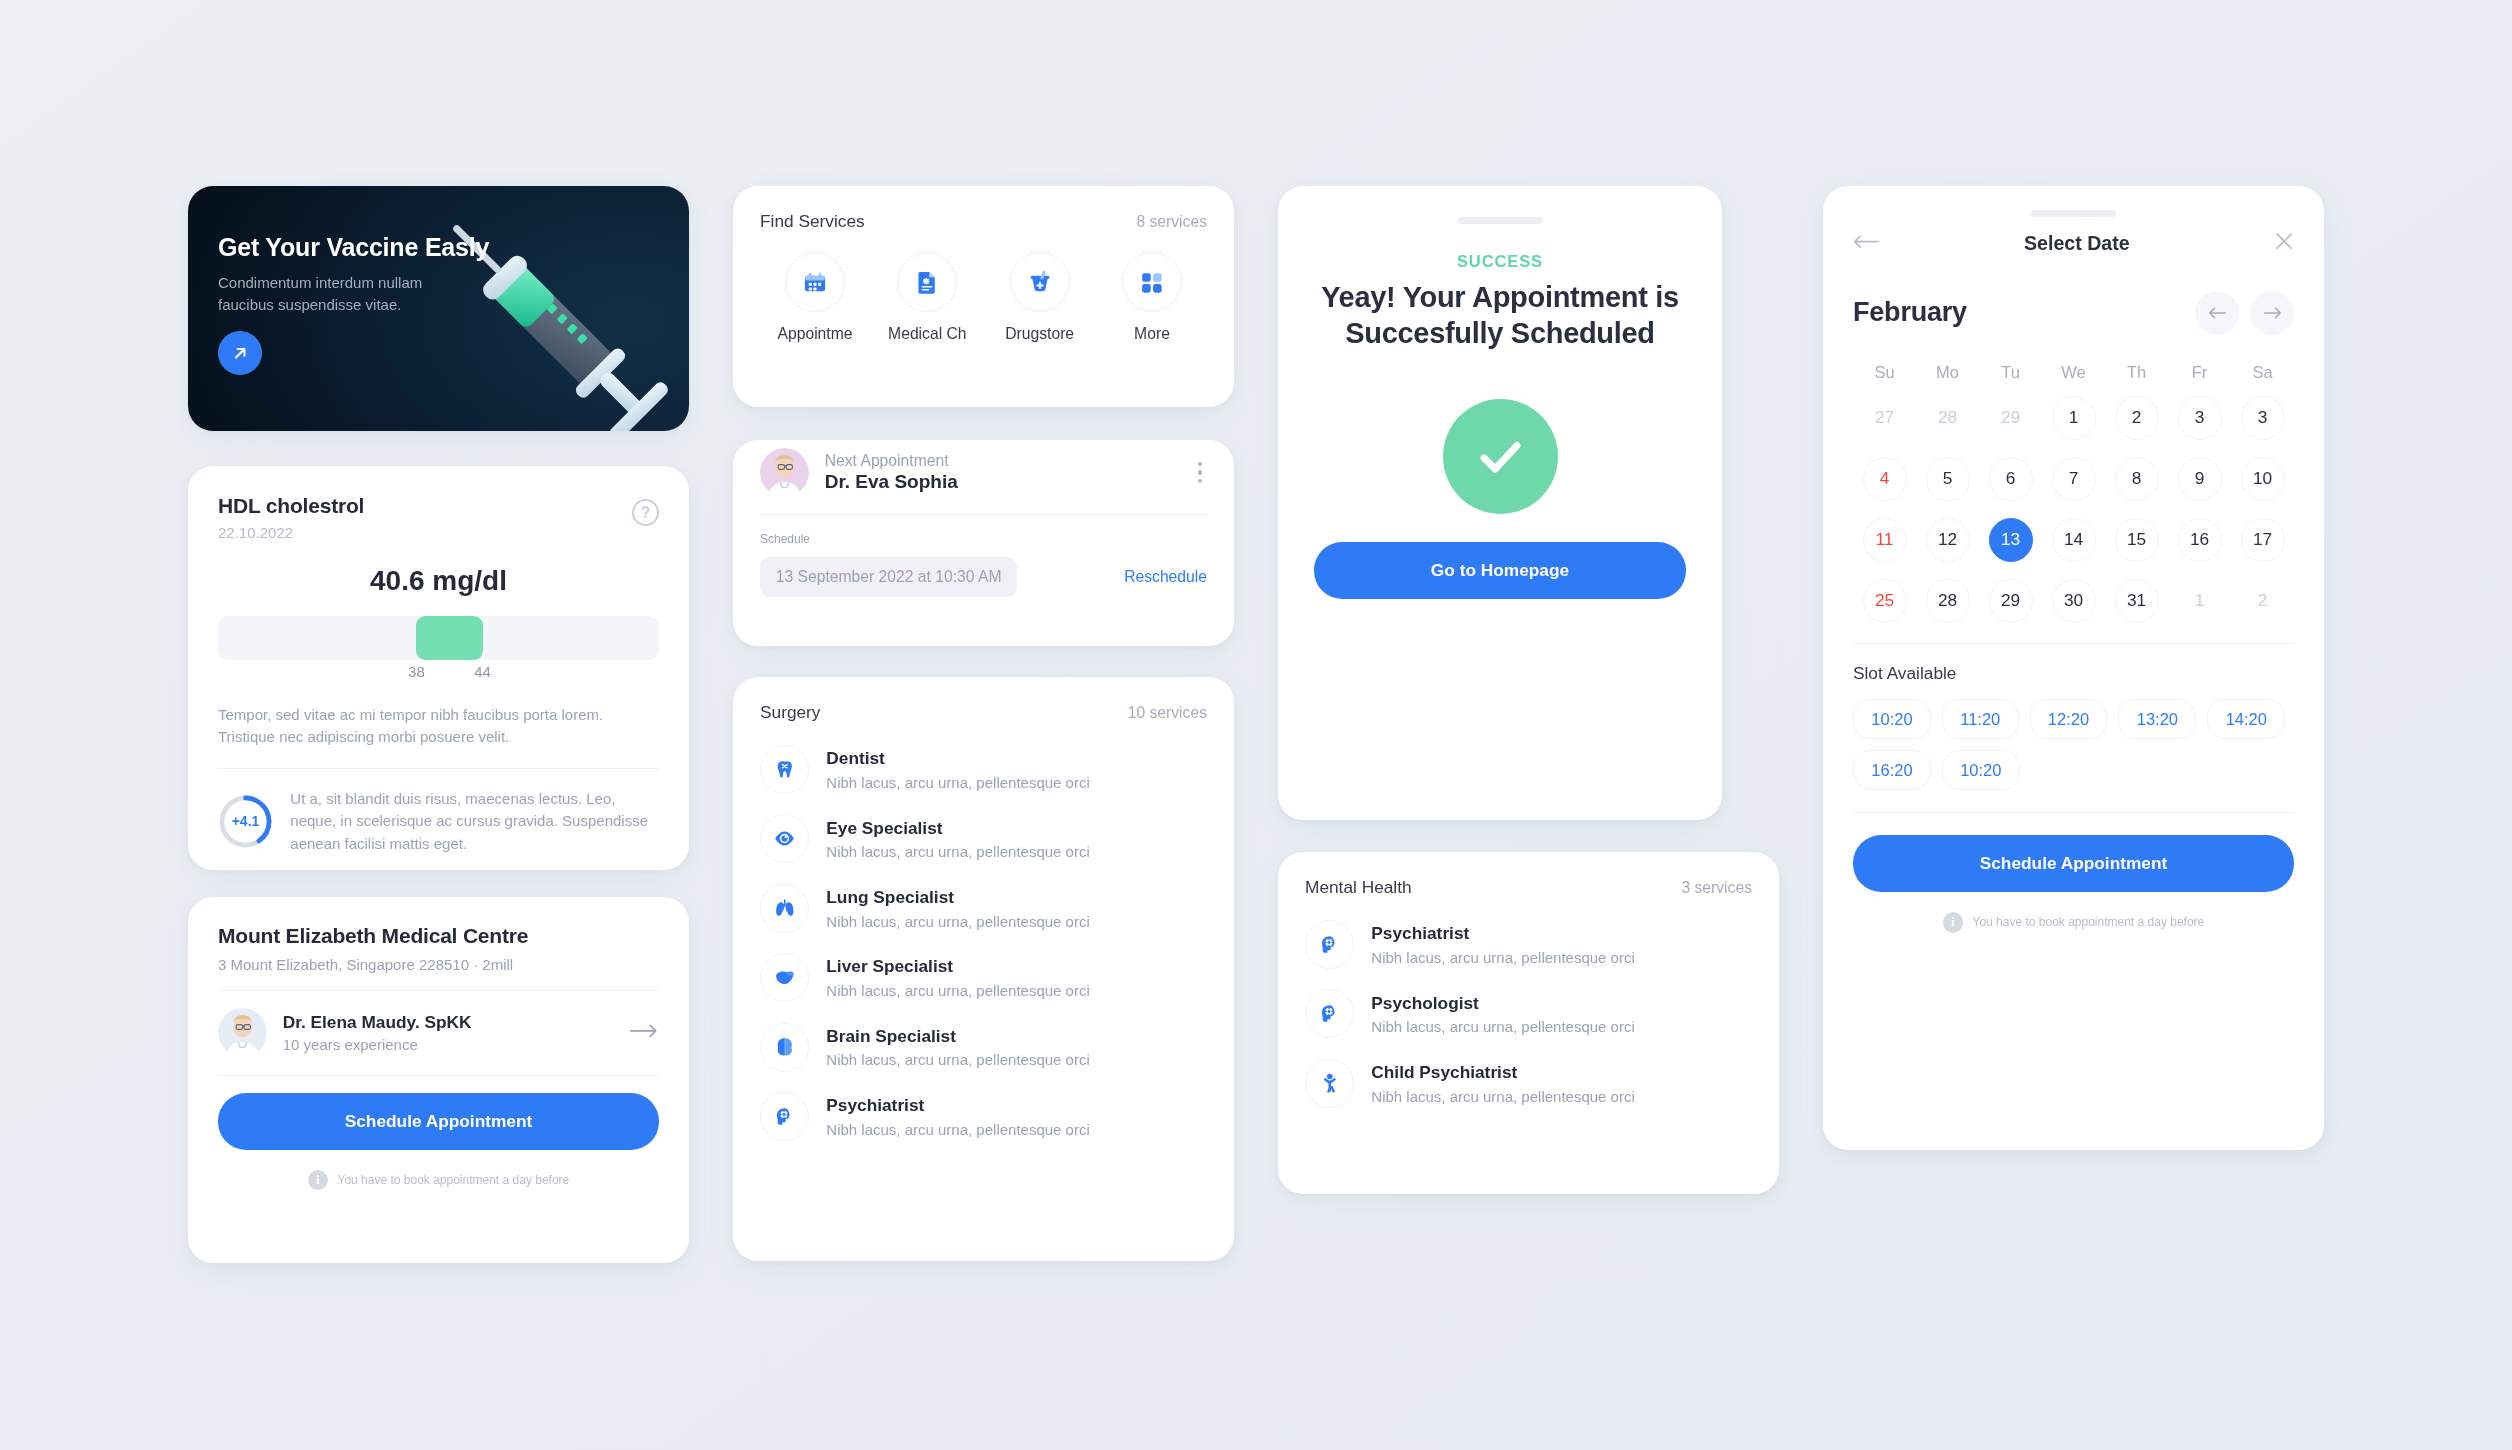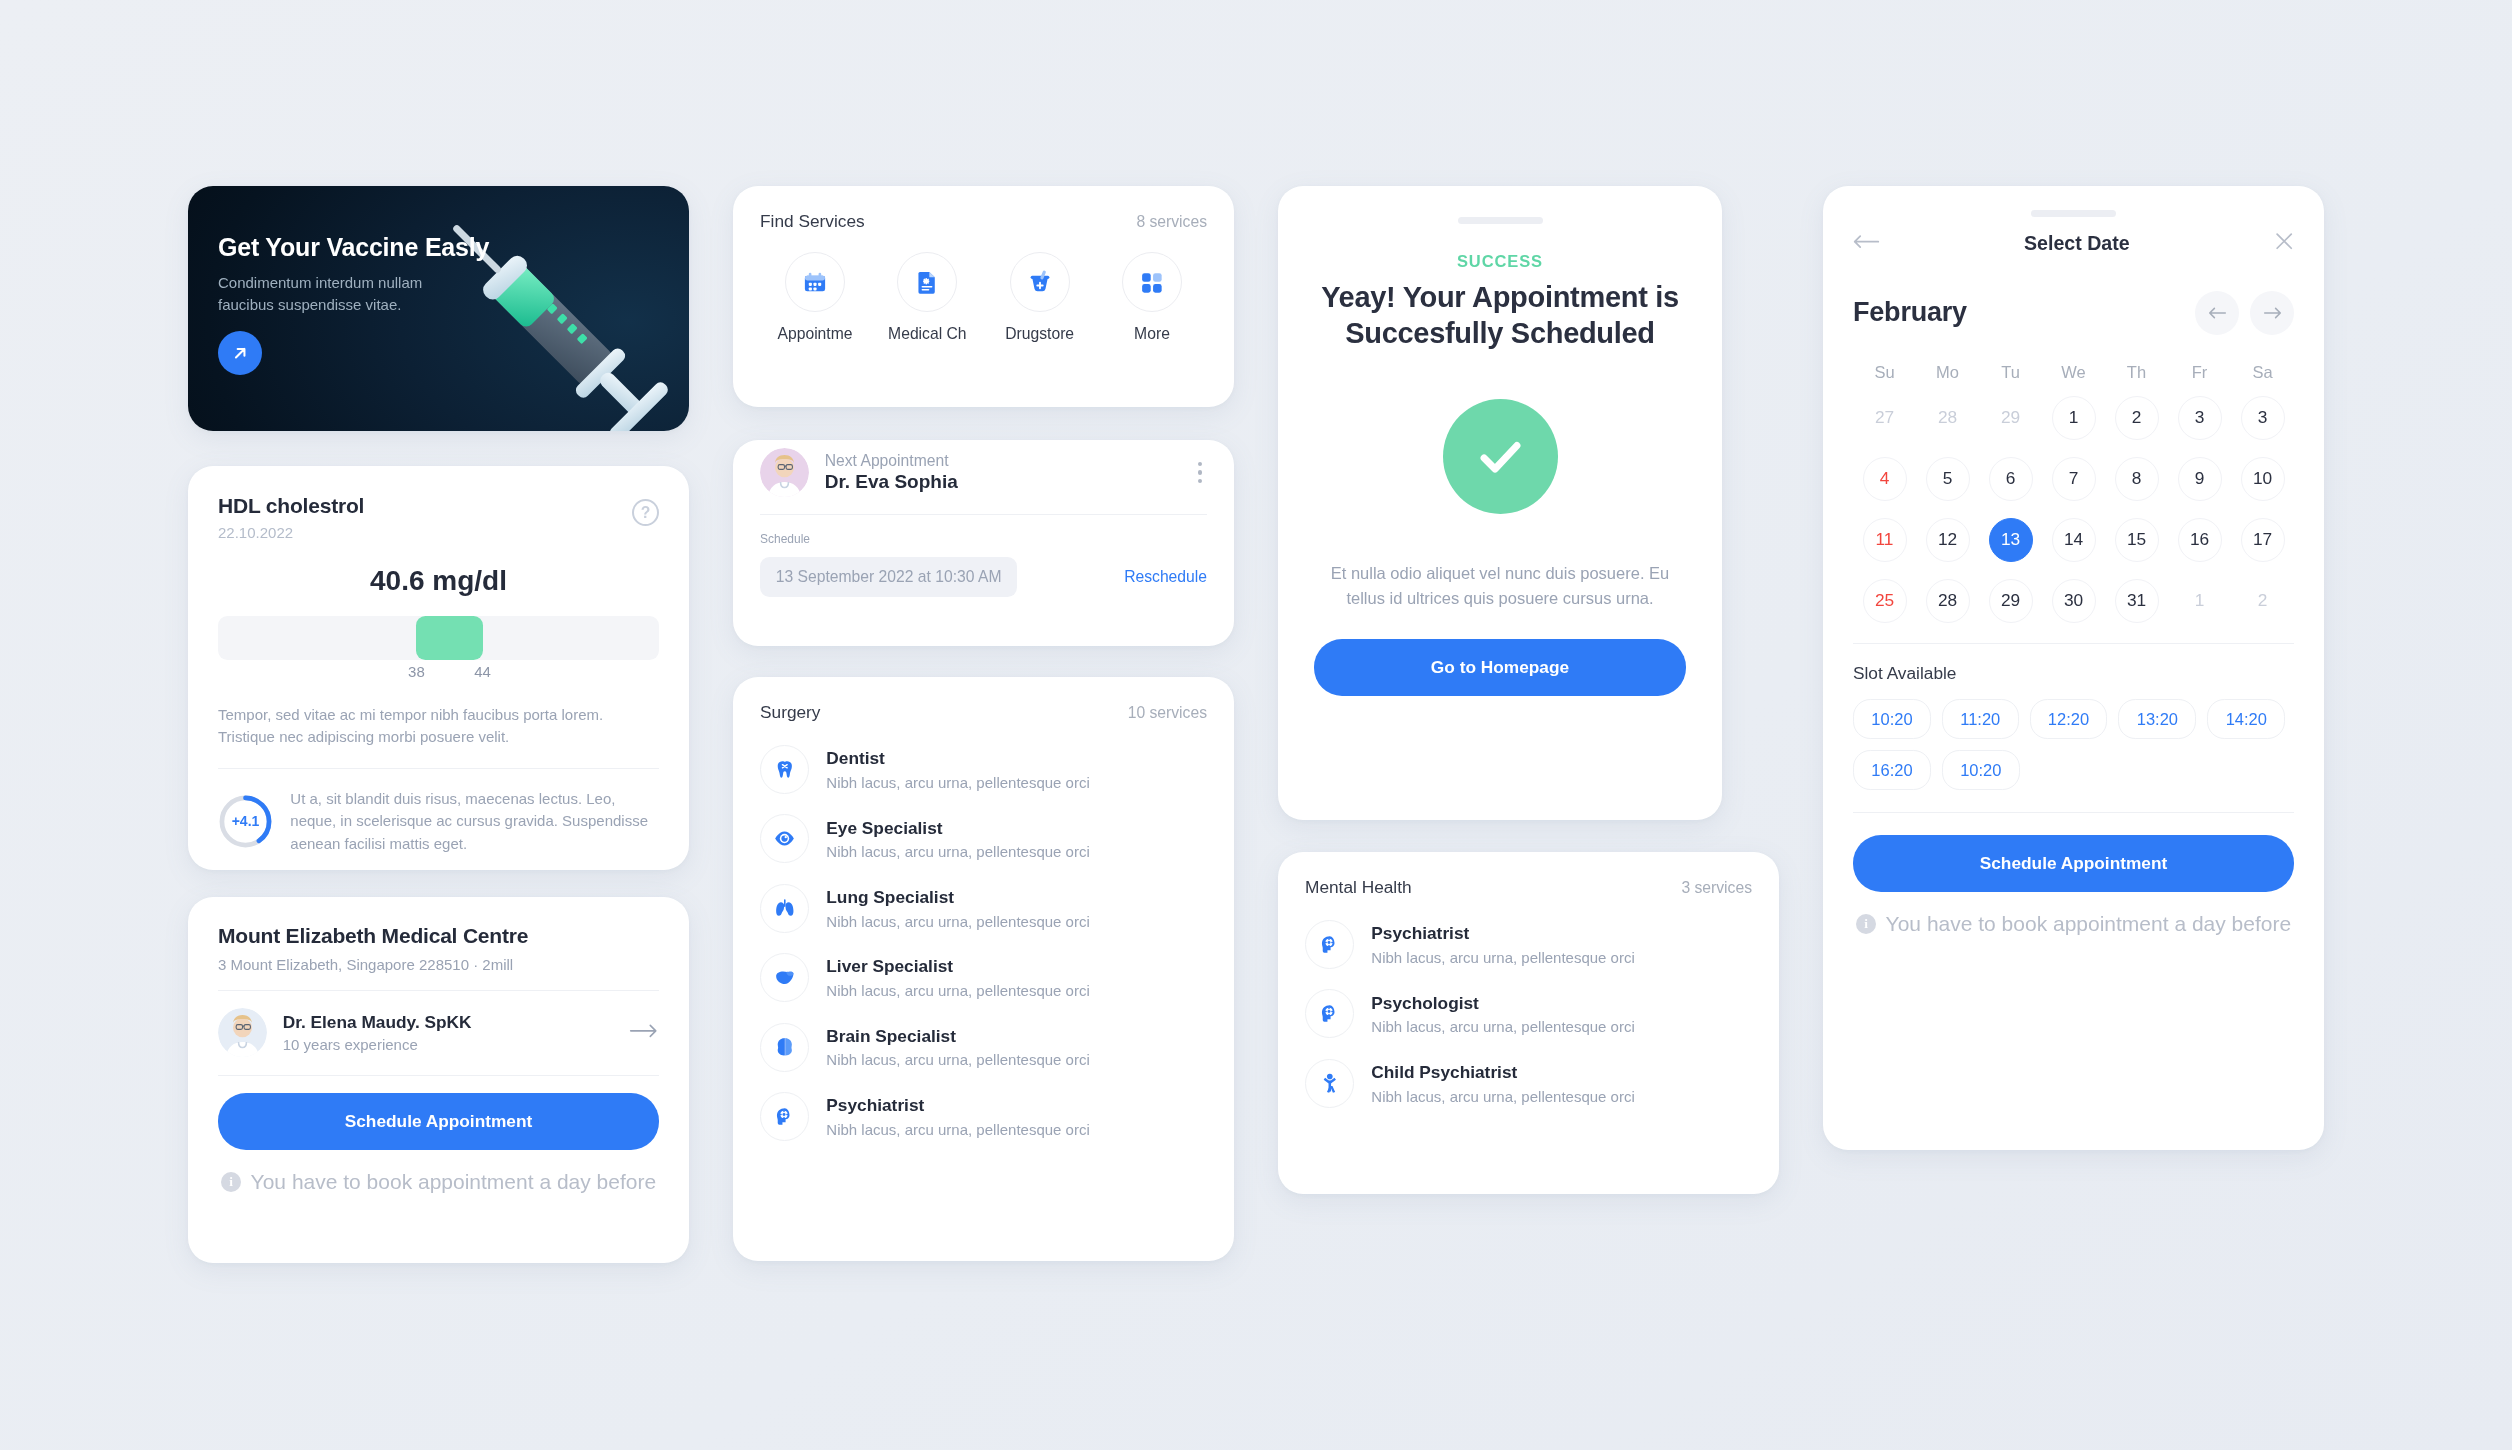--- a/index.html
+++ b/index.html
@@ -86,21 +86,21 @@
     height: 57px; border-radius: 28px; background: #2f7bf6; color: #fff;
     font-size: 17.3px; font-weight: 700; cursor: pointer; border: none; width: 100%;
     font-family: "Liberation Sans", sans-serif;
   }
   .note { display: flex; align-items: center; justify-content: center; gap: 9.4px; margin-top: 20.4px; }
   .note .i {
     width: 20.4px; height: 20.4px; border-radius: 50%; background: #d5d9e2; color: #fff;
     display: flex; align-items: center; justify-content: center; font-size: 13.3px; font-weight: 700;
     font-family: "Liberation Serif", serif;
   }
-  .note span.t { font-size: 21px; color: #b7bdc9; }
+  .note span.t { font-size: 12px; color: #b7bdc9; }
 
   
   #services-card { left: 733px; top: 186px; width: 501px; height: 221px; padding: 25px 27px; }
   .card-head { display: flex; justify-content: space-between; align-items: baseline; }
   .card-head .h { font-size: 17.3px; color: #353b4a; font-weight: 400; }
   .card-head .c { font-size: 15.7px; color: #a7aeba; }
   .svc-grid { display: flex; justify-content: space-between; margin-top: 20.4px; }
   .svc { width: 110px; text-align: center; cursor: pointer; }
   .svc .circ {
     width: 60px; height: 60px; margin: 0 auto; border-radius: 50%;
@@ -494,21 +494,20 @@
 
   <div class="card" id="success-card">
     <div class="grab"></div>
     <div class="succ-tag">SUCCESS</div>
     <div class="succ-title">Yeay! Your Appointment is Succesfully Scheduled</div>
     <div class="succ-check">
       <svg width="61" height="61" viewBox="0 0 78 78" fill="none" stroke="#fff" stroke-width="9" stroke-linecap="round" stroke-linejoin="round">
         <path d="M18 41l14 14 28-30"></path>
       </svg>
     </div>
-    <div class="succ-desc">Et nulla odio aliquet vel nunc duis posuere. Eu tellus id ultrices quis posuere cursus urna.</div>
     <button class="primary-btn">Go to Homepage</button>
   </div>
 
   <div class="card" id="mental-card">
     <div class="card-head">
       <div class="h">Mental Health</div>
       <div class="c">3 services</div>
     </div>
     <div class="list">
 

